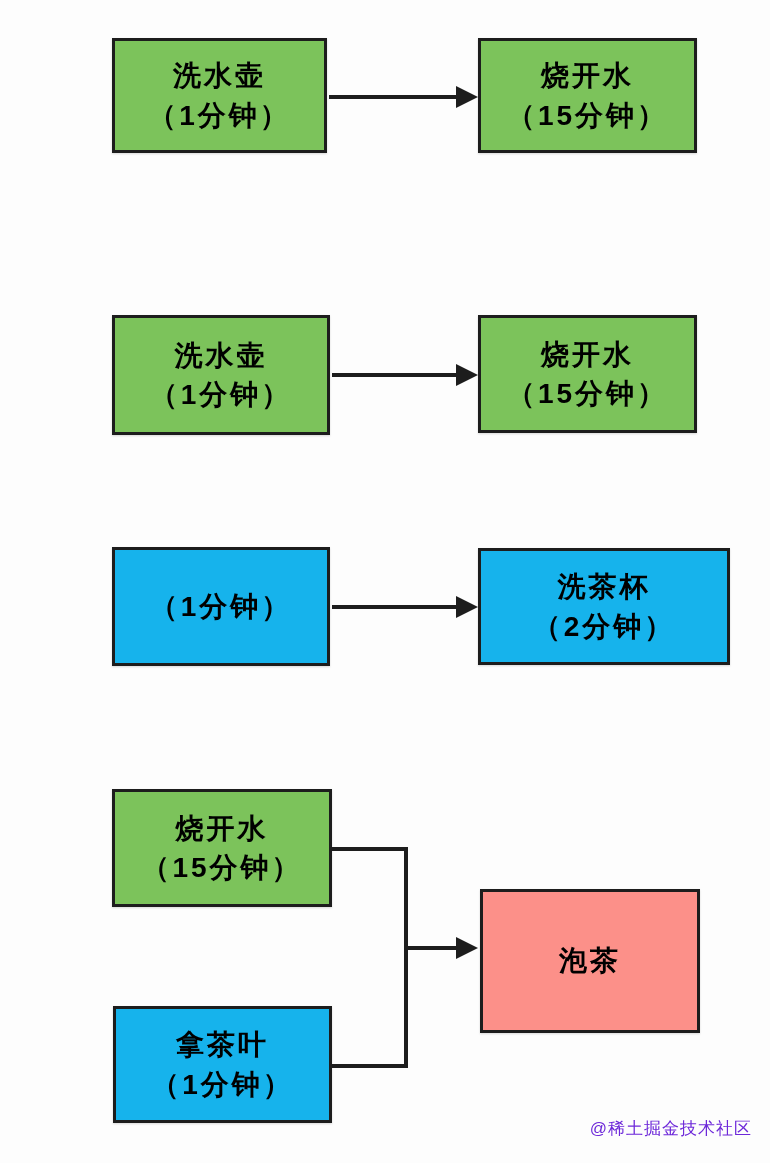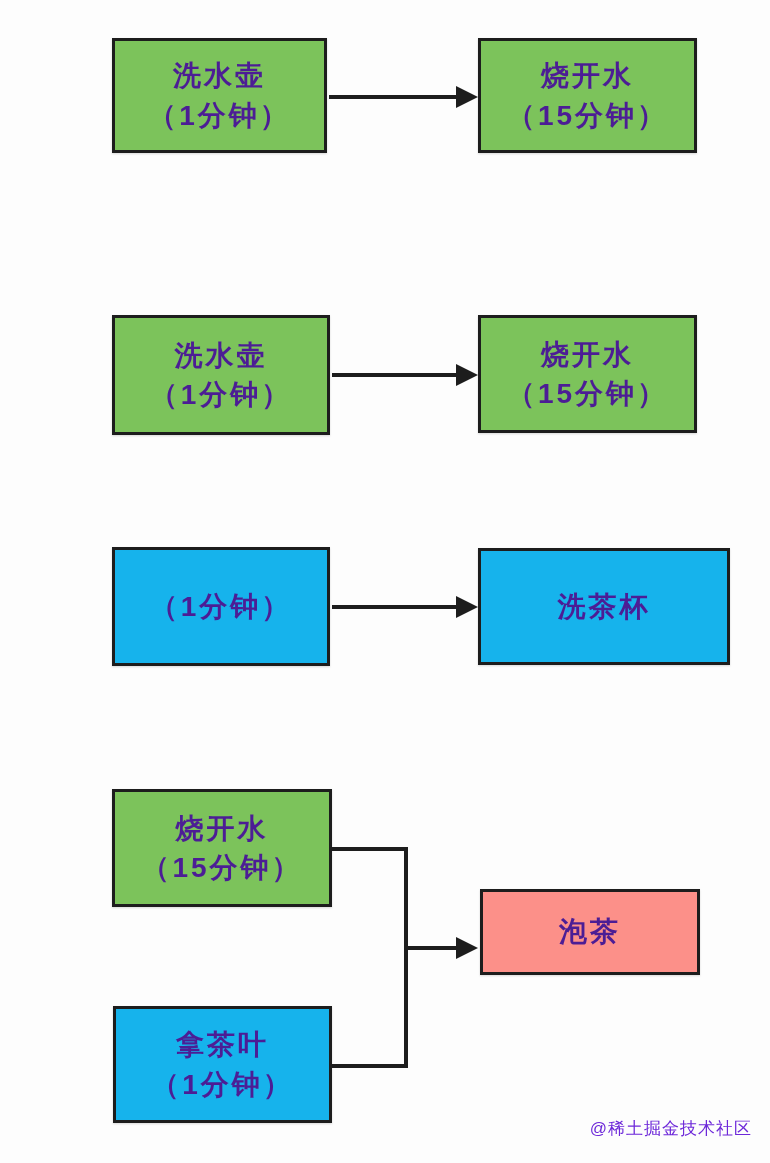--- a/index.html
+++ b/index.html
@@ -15,21 +15,21 @@
     background:#fdfdfd;
   }
   .node{
     position:absolute;
     box-sizing:border-box;
     border:3px solid #1d1d1d;
     display:flex;
     flex-direction:column;
     align-items:center;
     justify-content:center;
-    color:#4c1d95;
+    color:#000000;
     font-weight:bold;
     font-size:28px;
     letter-spacing:3px;
     line-height:1.4;
     text-align:center;
     box-shadow:0 1px 2px rgba(0,0,0,0.15);
   }
   .node .l{white-space:nowrap;}
   .overlay{
     position:absolute;
@@ -68,31 +68,32 @@
   <div class="node" style="left: 478px; top: 315px; width: 219px; height: 118px; background-color: rgb(124, 195, 91);">
     <span class="l">烧开水</span>
     <span class="l">（15分钟）</span>
   </div>
 
   <div class="node" style="left: 112px; top: 547px; width: 218px; height: 119px; background-color: rgb(22, 179, 236);">
     <span class="l">（1分钟）</span>
   </div>
   <div class="node" style="left: 478px; top: 548px; width: 252px; height: 117px; background-color: rgb(22, 179, 236);">
     <span class="l">洗茶杯</span>
+    <span class="l">（2分钟）</span>
   </div>
 
   <div class="node" style="left: 112px; top: 789px; width: 220px; height: 118px; background-color: rgb(124, 195, 91);">
     <span class="l">烧开水</span>
     <span class="l">（15分钟）</span>
   </div>
   <div class="node" style="left: 113px; top: 1006px; width: 219px; height: 117px; background-color: rgb(22, 179, 236);">
     <span class="l">拿茶叶</span>
     <span class="l">（1分钟）</span>
   </div>
-  <div class="node" style="left: 480px; top: 889px; width: 220px; height: 86px; background-color: rgb(252, 144, 137);">
+  <div class="node" style="left: 480px; top: 889px; width: 220px; height: 144px; background-color: rgb(252, 144, 137);">
     <span class="l">泡茶</span>
   </div>
 
   <svg class="overlay" width="770" height="1163" viewBox="0 0 770 1163">
     <g>
       <line x1="329" y1="97" x2="458" y2="97" stroke-width="4" stroke="#1d1d1d"></line>
       <polygon points="456,86 478,97 456,108" fill="#1d1d1d"></polygon>
     </g>
     <g>
       <line x1="332" y1="375" x2="458" y2="375" stroke-width="4" stroke="#1d1d1d"></line>

